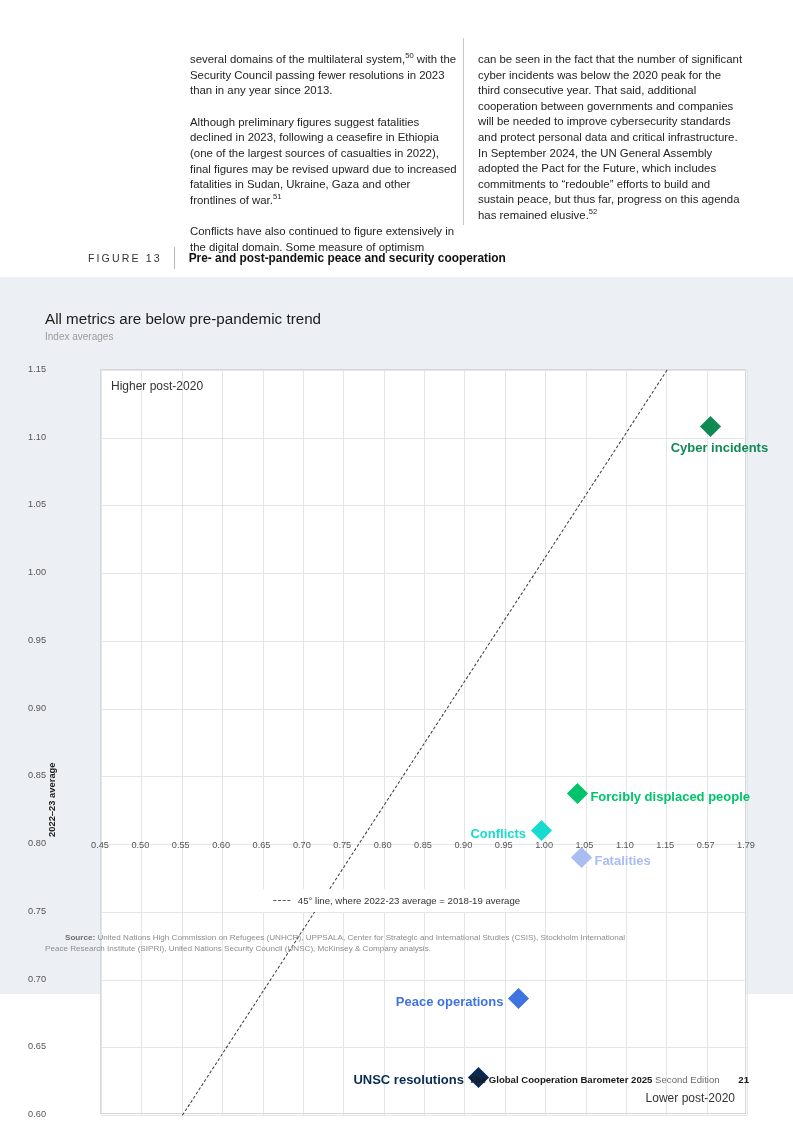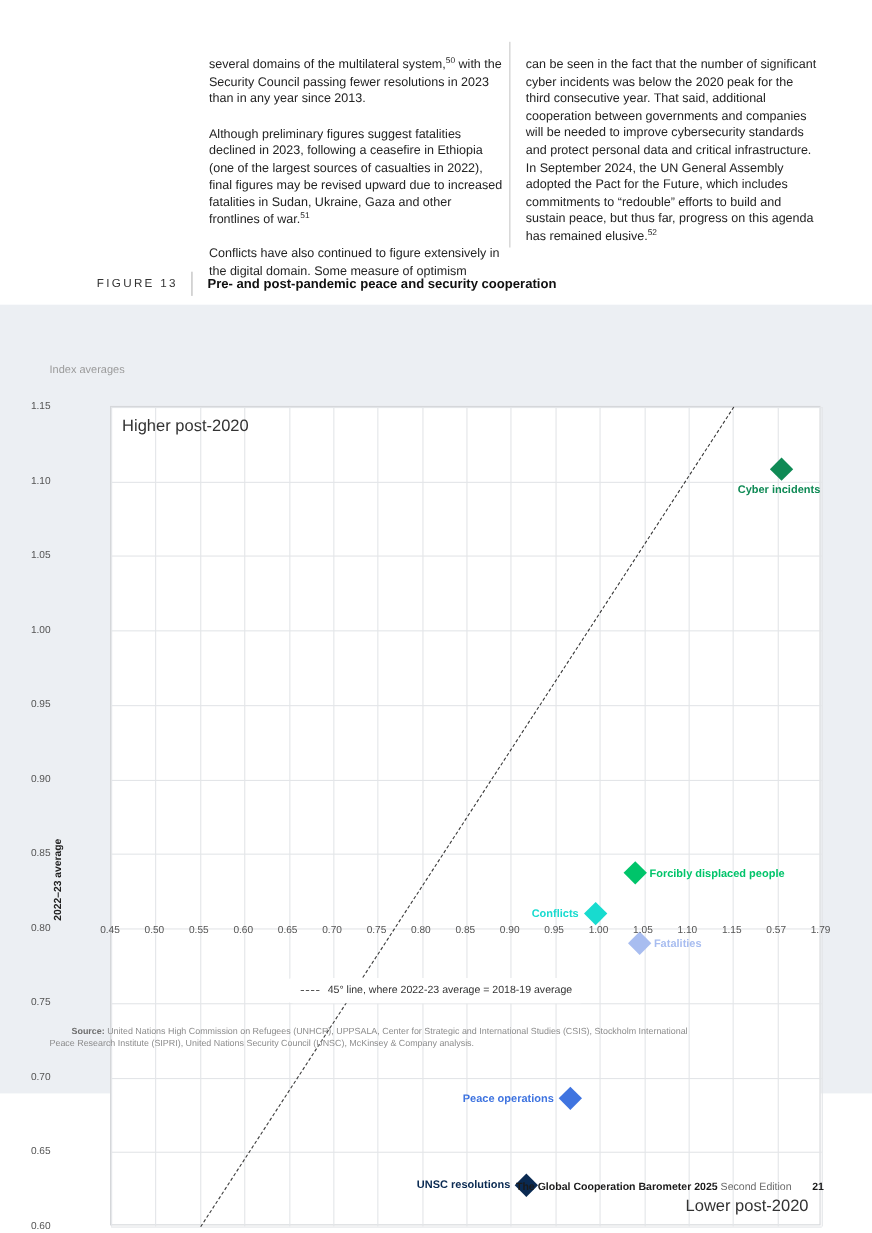--- a/index.html
+++ b/index.html
@@ -53,21 +53,21 @@
   }
   .tick-y {
     position:absolute; right:747px; font-size:9.2px; color:#555;
     width:40px; text-align:right; transform:translateY(-50%);
   }
   .tick-x {
     position:absolute; top:563px; font-size:9.2px; color:#555;
     width:40px; text-align:center; transform:translateX(-20px);
   }
 
-  .corner-note { position:absolute; font-size:15px; color:#333; white-space:nowrap; }
+  .corner-note { position:absolute; font-size:12px; color:#333; white-space:nowrap; }
 
   .legend-pill {
     position:absolute; left:50%; transform:translateX(-50%); top:612px;
     background:#ffffff; border-radius:13px;
     padding:6px 18px; font-size:9.6px; color:#333;
     display:flex; align-items:center; gap:8px; white-space:nowrap;
   }
   .legend-dash { display:inline-block; width:17px; height:1px; border-top:1.5px dashed #555; }
 
   .source {
@@ -78,21 +78,21 @@
 
   
   .footer {
     position:absolute; left:0; top:1074px; width:793px;
     text-align:right; padding-right:44px; box-sizing:border-box;
     font-size:9.6px; color:#1a1a1a;
   }
   .footer .ed { color:#6a6a6a; }
   .footer .pg { font-weight:bold; margin-left:16px; }
 
-  .marker-label { position:absolute; font-size:10px; font-weight:bold; white-space:nowrap; }
+  .marker-label { position:absolute; font-size:13px; font-weight:bold; white-space:nowrap; }
 </style>
 </head>
 <body>
 
 <div class="text-block">
   <div class="col" id="col-left">
       <p>several domains of the multilateral system,<sup>50</sup> with the Security Council passing fewer resolutions in 2023 than in any year since 2013.</p>
       <p>Although preliminary figures suggest fatalities declined in 2023, following a ceasefire in Ethiopia (one of the largest sources of casualties in 2022), final figures may be revised upward due to increased fatalities in Sudan, Ukraine, Gaza and other frontlines of war.<sup>51</sup></p>
       <p>Conflicts have also continued to figure extensively in the digital domain. Some measure of optimism</p>
     </div>
@@ -102,20 +102,21 @@
 </div>
 <div class="col-divider"></div>
 
 <div class="fig-caption">
   <span class="fig-label">FIGURE 13</span>
   <span class="fig-rule"></span>
   <span class="fig-title">Pre- and post-pandemic peace and security cooperation</span>
 </div>
 
 <div class="figure-panel">
+  <div class="chart-title">All metrics are below pre-pandemic trend</div>
   <div class="chart-subtitle">Index averages</div>
 
   <div class="plot-wrap">
     <div class="axis-title-y">2022–23 average</div>
     <div class="axis-title-x">2018-19 average</div>
     <div class="plot-area" id="plot-area">
         <div style="position: absolute; left: 0px; top: 0px; width: 646px; height: 745px; background: rgb(255, 255, 255); border: 1px solid rgb(213, 215, 218); box-sizing: border-box;">
           <div style="position: absolute; top: 0px; left: 0px; width: 1px; height: 745px; background: rgb(227, 229, 232);"></div>
           <div style="position: absolute; top: 0px; left: 40.375px; width: 1px; height: 745px; background: rgb(227, 229, 232);"></div>
           <div style="position: absolute; top: 0px; left: 80.75px; width: 1px; height: 745px; background: rgb(227, 229, 232);"></div>

